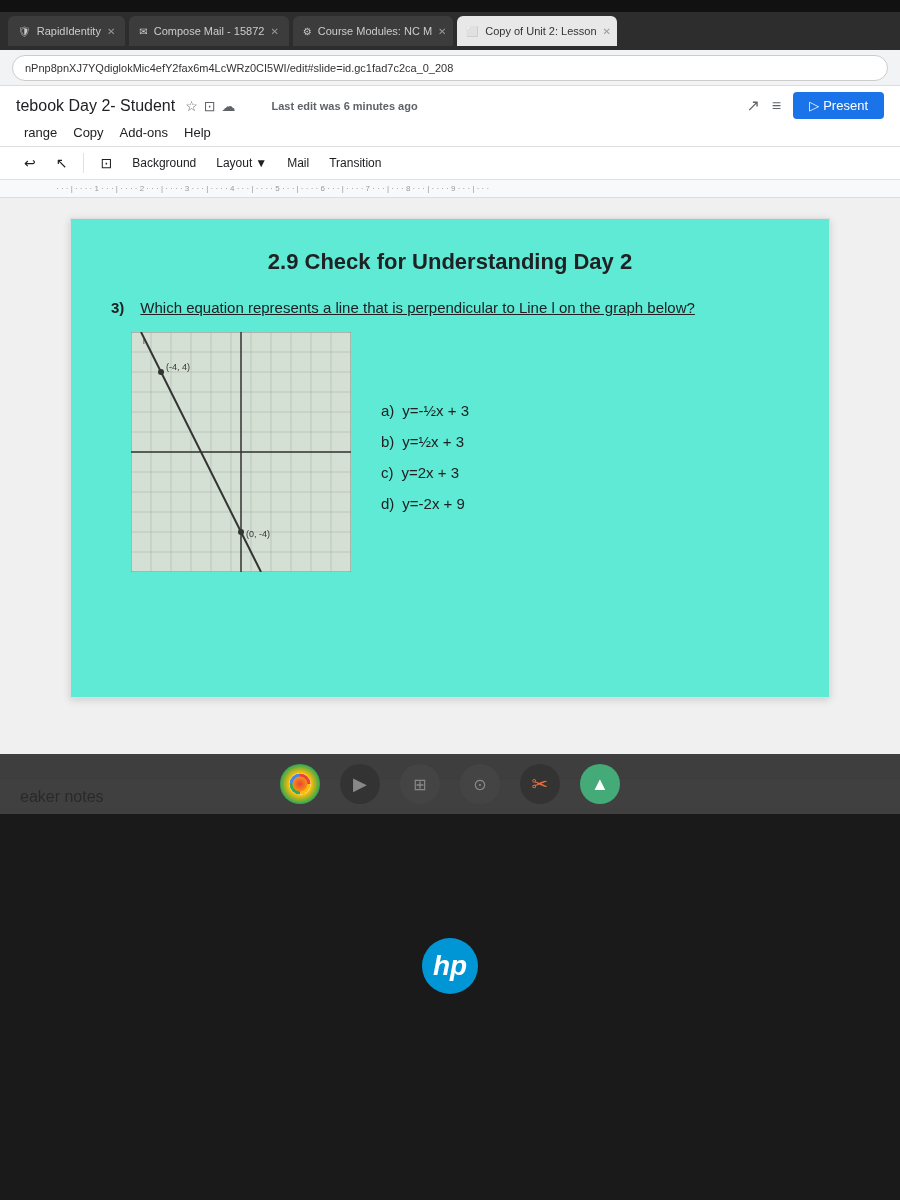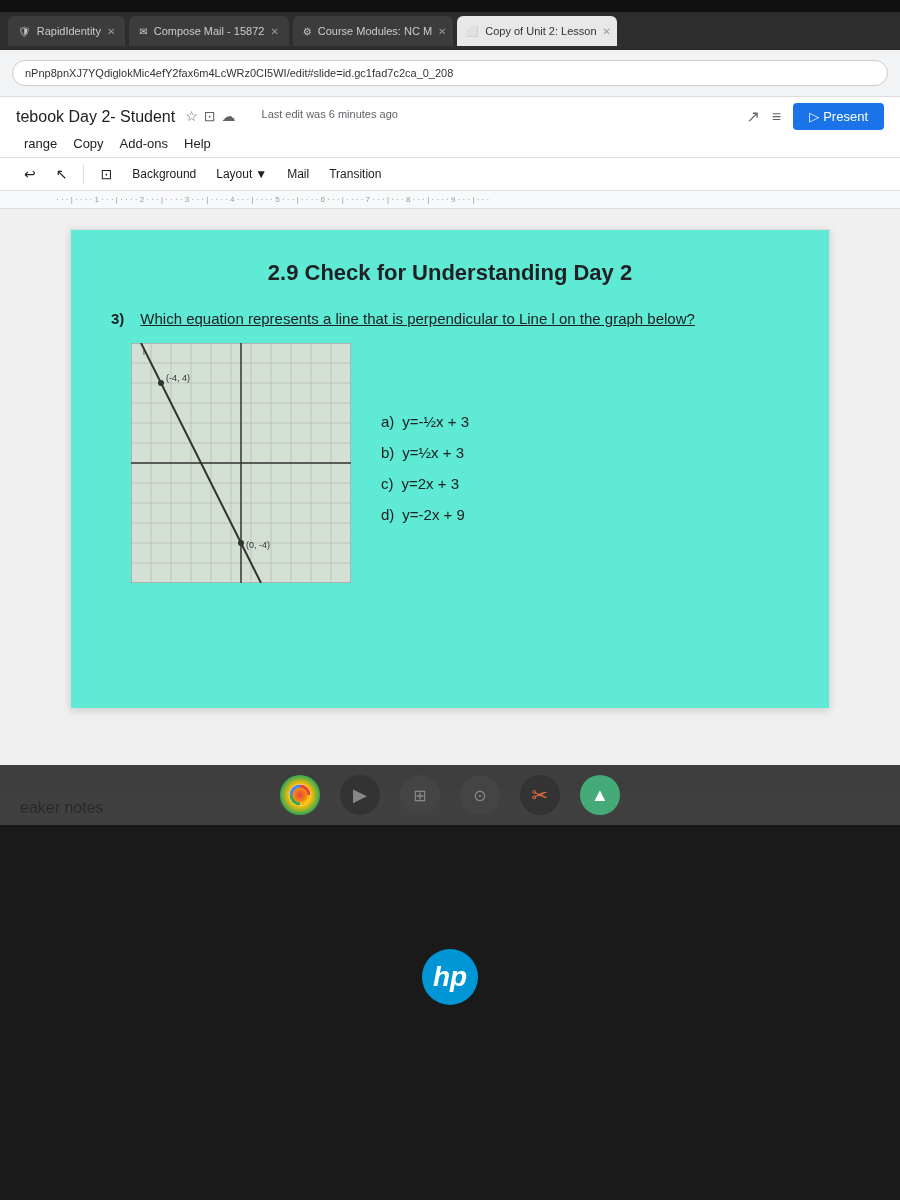--- a/index.html
+++ b/index.html
@@ -49,21 +49,21 @@
     }
     .tab-icon {
       font-size: 10px;
       flex-shrink: 0;
     }
 
     
     .address-bar-row {
       background: #f1f3f4;
       width: 100%;
-      height: 47px;
+      height: 36px;
       display: flex;
       align-items: center;
       padding: 0 12px;
       border-bottom: 1px solid #ddd;
     }
     .address-bar {
       background: white;
       border: 1px solid #ccc;
       border-radius: 16px;
       padding: 4px 12px;
@@ -79,42 +79,43 @@
     .slides-titlebar {
       background: white;
       display: flex;
       align-items: center;
       justify-content: space-between;
       padding: 6px 16px 0 16px;
       border-bottom: none;
     }
     .slides-title-left {
       display: flex;
-      align-items: flex-start;
+      align-items: center;
       gap: 10px;
     }
     .slides-title-text {
       font-size: 16px;
       color: #202124;
       font-weight: 500;
     }
     .slides-title-icons {
       display: flex;
       gap: 6px;
       align-items: center;
     }
     .title-icon {
       color: #5f6368;
       font-size: 14px;
       cursor: pointer;
     }
     .last-edit {
       font-size: 11px;
       color: #5f6368;
-      margin-left: 16px;
+      margin-left: 26px;
+      font-weight: bold;
     }
     .slides-title-right {
       display: flex;
       align-items: center;
       gap: 12px;
     }
     .present-btn {
       background: #1a73e8;
       color: white;
       border: none;

